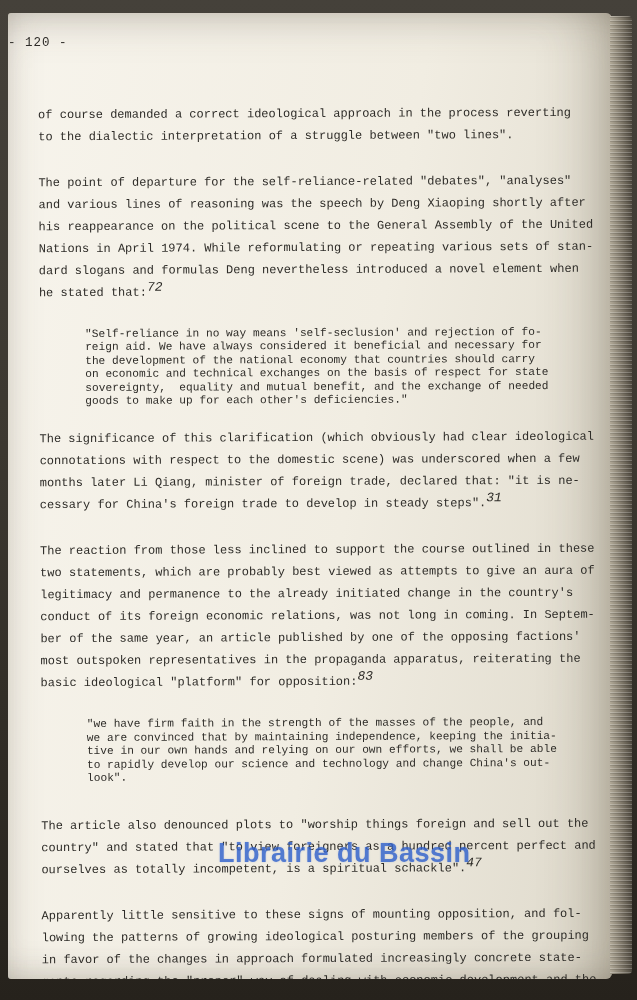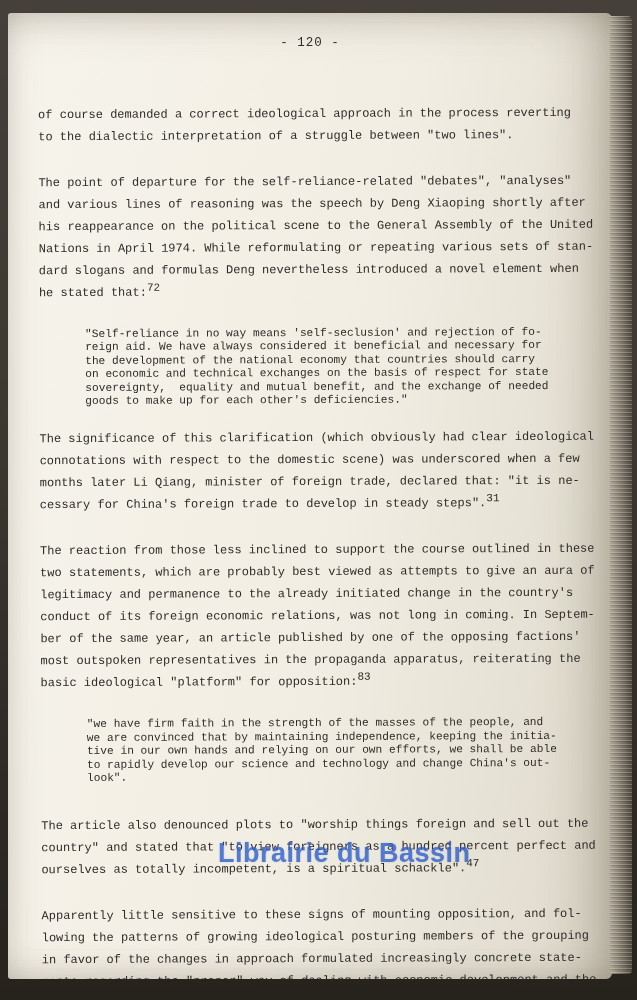--- a/index.html
+++ b/index.html
@@ -32,21 +32,21 @@
     background:
       repeating-linear-gradient(to bottom,
         rgba(255,255,255,0.22) 0 1px,
         rgba(0,0,0,0.12) 1px 2px,
         rgba(0,0,0,0) 2px 4px),
       linear-gradient(90deg, #b1a998 0%, #7d7668 55%, #4e483e 100%);
     border-radius: 0 4px 4px 0;
   }
   .page-number {
     margin: 22px 0 0 0;
-    text-align: center;
+    text-align: left;
     font-size: 12.5px;
     line-height: 16px;
     color: #2e2c28;
     letter-spacing: 1px;
   }
   .text-area {
     padding: 0 8px 0 32px;
     color: #2e2c28;
     transform: rotate(-0.25deg);
   }
@@ -58,23 +58,24 @@
   }
   .para.first { margin-top: 52px; }
   .quote {
     margin: 2px 0 20px 46px;
     font-size: 11.2px;
     line-height: 13.4px;
     white-space: pre;
   }
   .quote.quote-2 { margin-bottom: 30px; }
   sup.fn {
-    font-size: 11px;
+    font-size: 13px;
     vertical-align: super;
     line-height: 0;
+    font-style: italic;
   }
   .watermark {
     position: absolute;
     left: 218px; top: 838px;
     font-family: "Liberation Sans", sans-serif;
     font-size: 27px;
     letter-spacing: 0.5px;
     opacity: 0.82;
     text-shadow: 0 0 2px rgba(48,97,204,0.35);
     white-space: nowrap;

